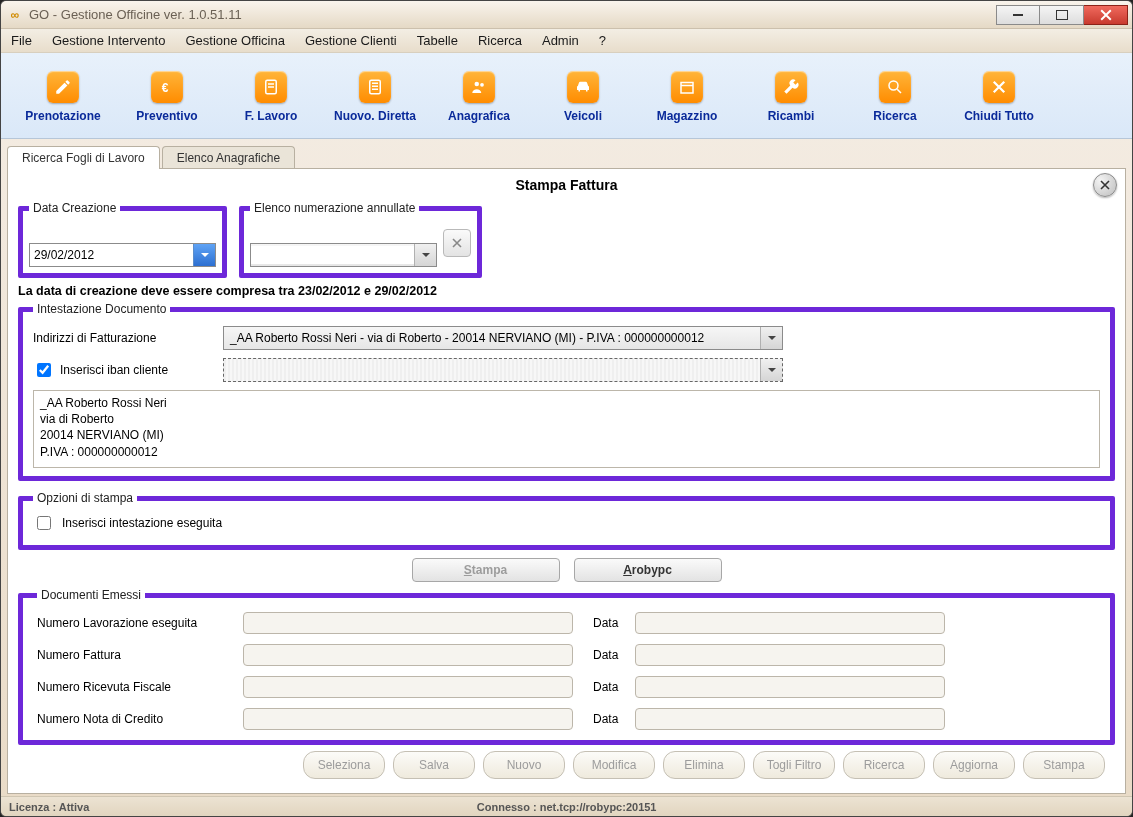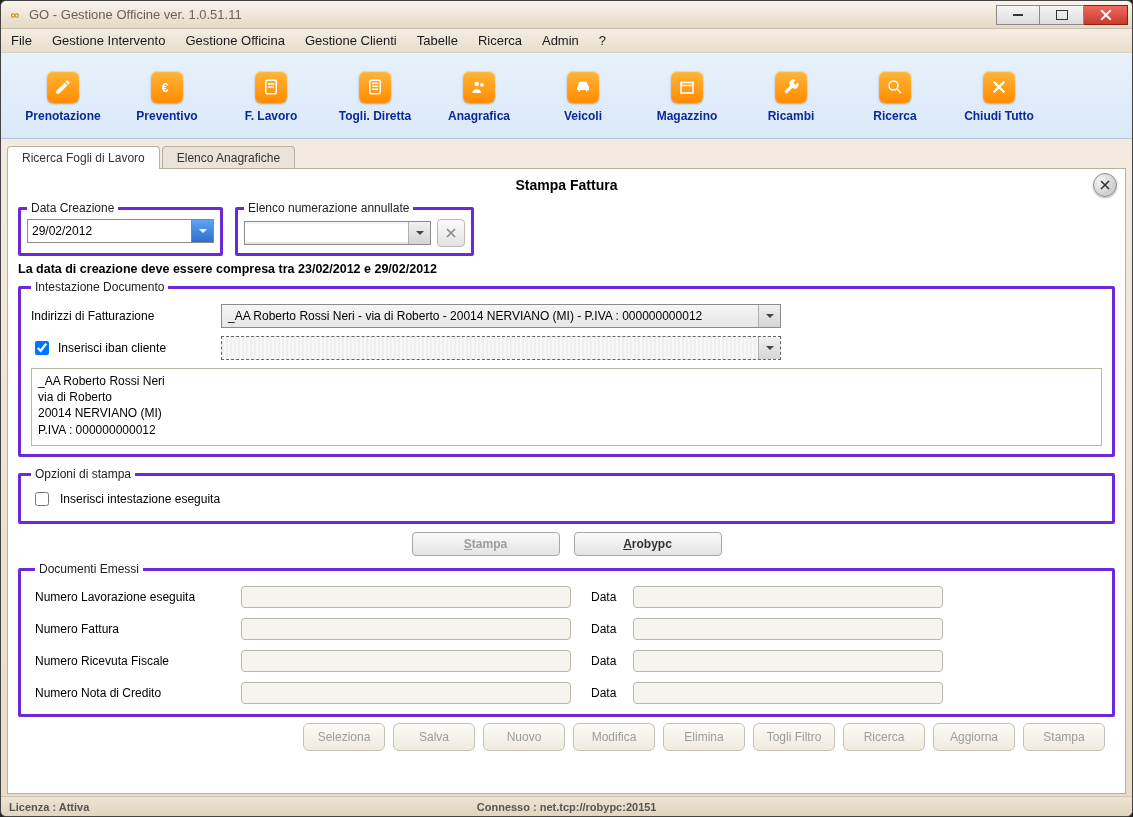--- a/index.html
+++ b/index.html
@@ -163,36 +163,37 @@
     border-radius: 50%;
     background: radial-gradient(circle at 30% 30%, #f4f4f4, #bdbdbd);
     border: 1px solid #8c8c8c;
     display: flex; align-items: center; justify-content: center;
     box-shadow: 0 1px 2px rgba(0,0,0,.3);
   }
   .closepanel svg { width:10px; height:10px; }
 
   .mini-fieldsets { display: flex; gap: 12px; margin-bottom: 6px; }
   fieldset {
-    border: 3px solid #6d28d9;
+    border: 5px solid #6d28d9;
     border-radius: 2px;
     padding: 4px 6px 6px 6px;
     margin: 0;
   }
   fieldset > legend {
     font-size: 12px; padding: 0 4px; color: #222;
   }
   fieldset.data-creaz { width: 150px; }
   fieldset.elenco { width: 230px; }
 
   .date-combo, .select-combo {
     display: flex; align-items: center;
     border: 1px solid #8b8b8b;
     height: 24px;
     background: #fff;
+    margin-top: 24px;
   }
   .date-combo input, .select-combo input {
     border: none; outline: none; font-size: 12px;
     padding: 2px 4px; flex:1; background: #fff;
   }
   .dropbtn {
     width: 22px; height: 22px;
     background: linear-gradient(to bottom, #5fa3f5, #2c6fd1);
     display: flex; align-items:center; justify-content:center;
     border-left: 1px solid #5a8dcc;
@@ -262,21 +263,21 @@
   .emessi-row .dlbl { width: 36px; margin-left: 14px; }
   .ro-input.w2 { width: 310px; }
 
   
   .bottombar {
     display:flex; gap:8px; justify-content:flex-end;
     padding: 6px 10px 4px 10px;
   }
   .bbtn {
     min-width: 82px; height: 28px;
-    border:1px solid #c5c0b4; border-radius:6px;
+    border:1px solid #c5c0b4; border-radius:12px;
     background: linear-gradient(to bottom,#fcfbf8,#efeadd);
     color:#9c9c9c;
     display:inline-flex; align-items:center; justify-content:center;
     font-size:12px;
   }
 
   .statusbar {
     height: 20px;
     background: linear-gradient(to bottom,#ece3d3,#e1d5bf);
     border-top: 1px solid #d0c6b2;
@@ -344,21 +345,21 @@
         </div>
       <div class="tlabel">F. Lavoro</div>
     </div>
     <div class="tool">
       <div class="ticon">
           <svg viewBox="0 0 24 24">
             <rect x="5" y="3" width="14" height="18" rx="2" fill="none" stroke="#fff" stroke-width="2"></rect>
             <path d="M8 7h8M8 11h8M8 15h8" stroke="#fff" stroke-width="2"></path>
           </svg>
         </div>
-      <div class="tlabel">Togli. Diretta</div>
+      <div class="tlabel">Nuovo. Diretta</div>
     </div>
     <div class="tool">
       <div class="ticon">
           <svg viewBox="0 0 24 24">
             <circle cx="9" cy="8" r="3" fill="#fff"></circle>
             <circle cx="16" cy="9" r="2.5" fill="#fff"></circle>
             <path d="M3 20c0-3 3-5 6-5s6 2 6 5" fill="#fff"></path>
           </svg>
         </div>
       <div class="tlabel">Anagrafica</div>

